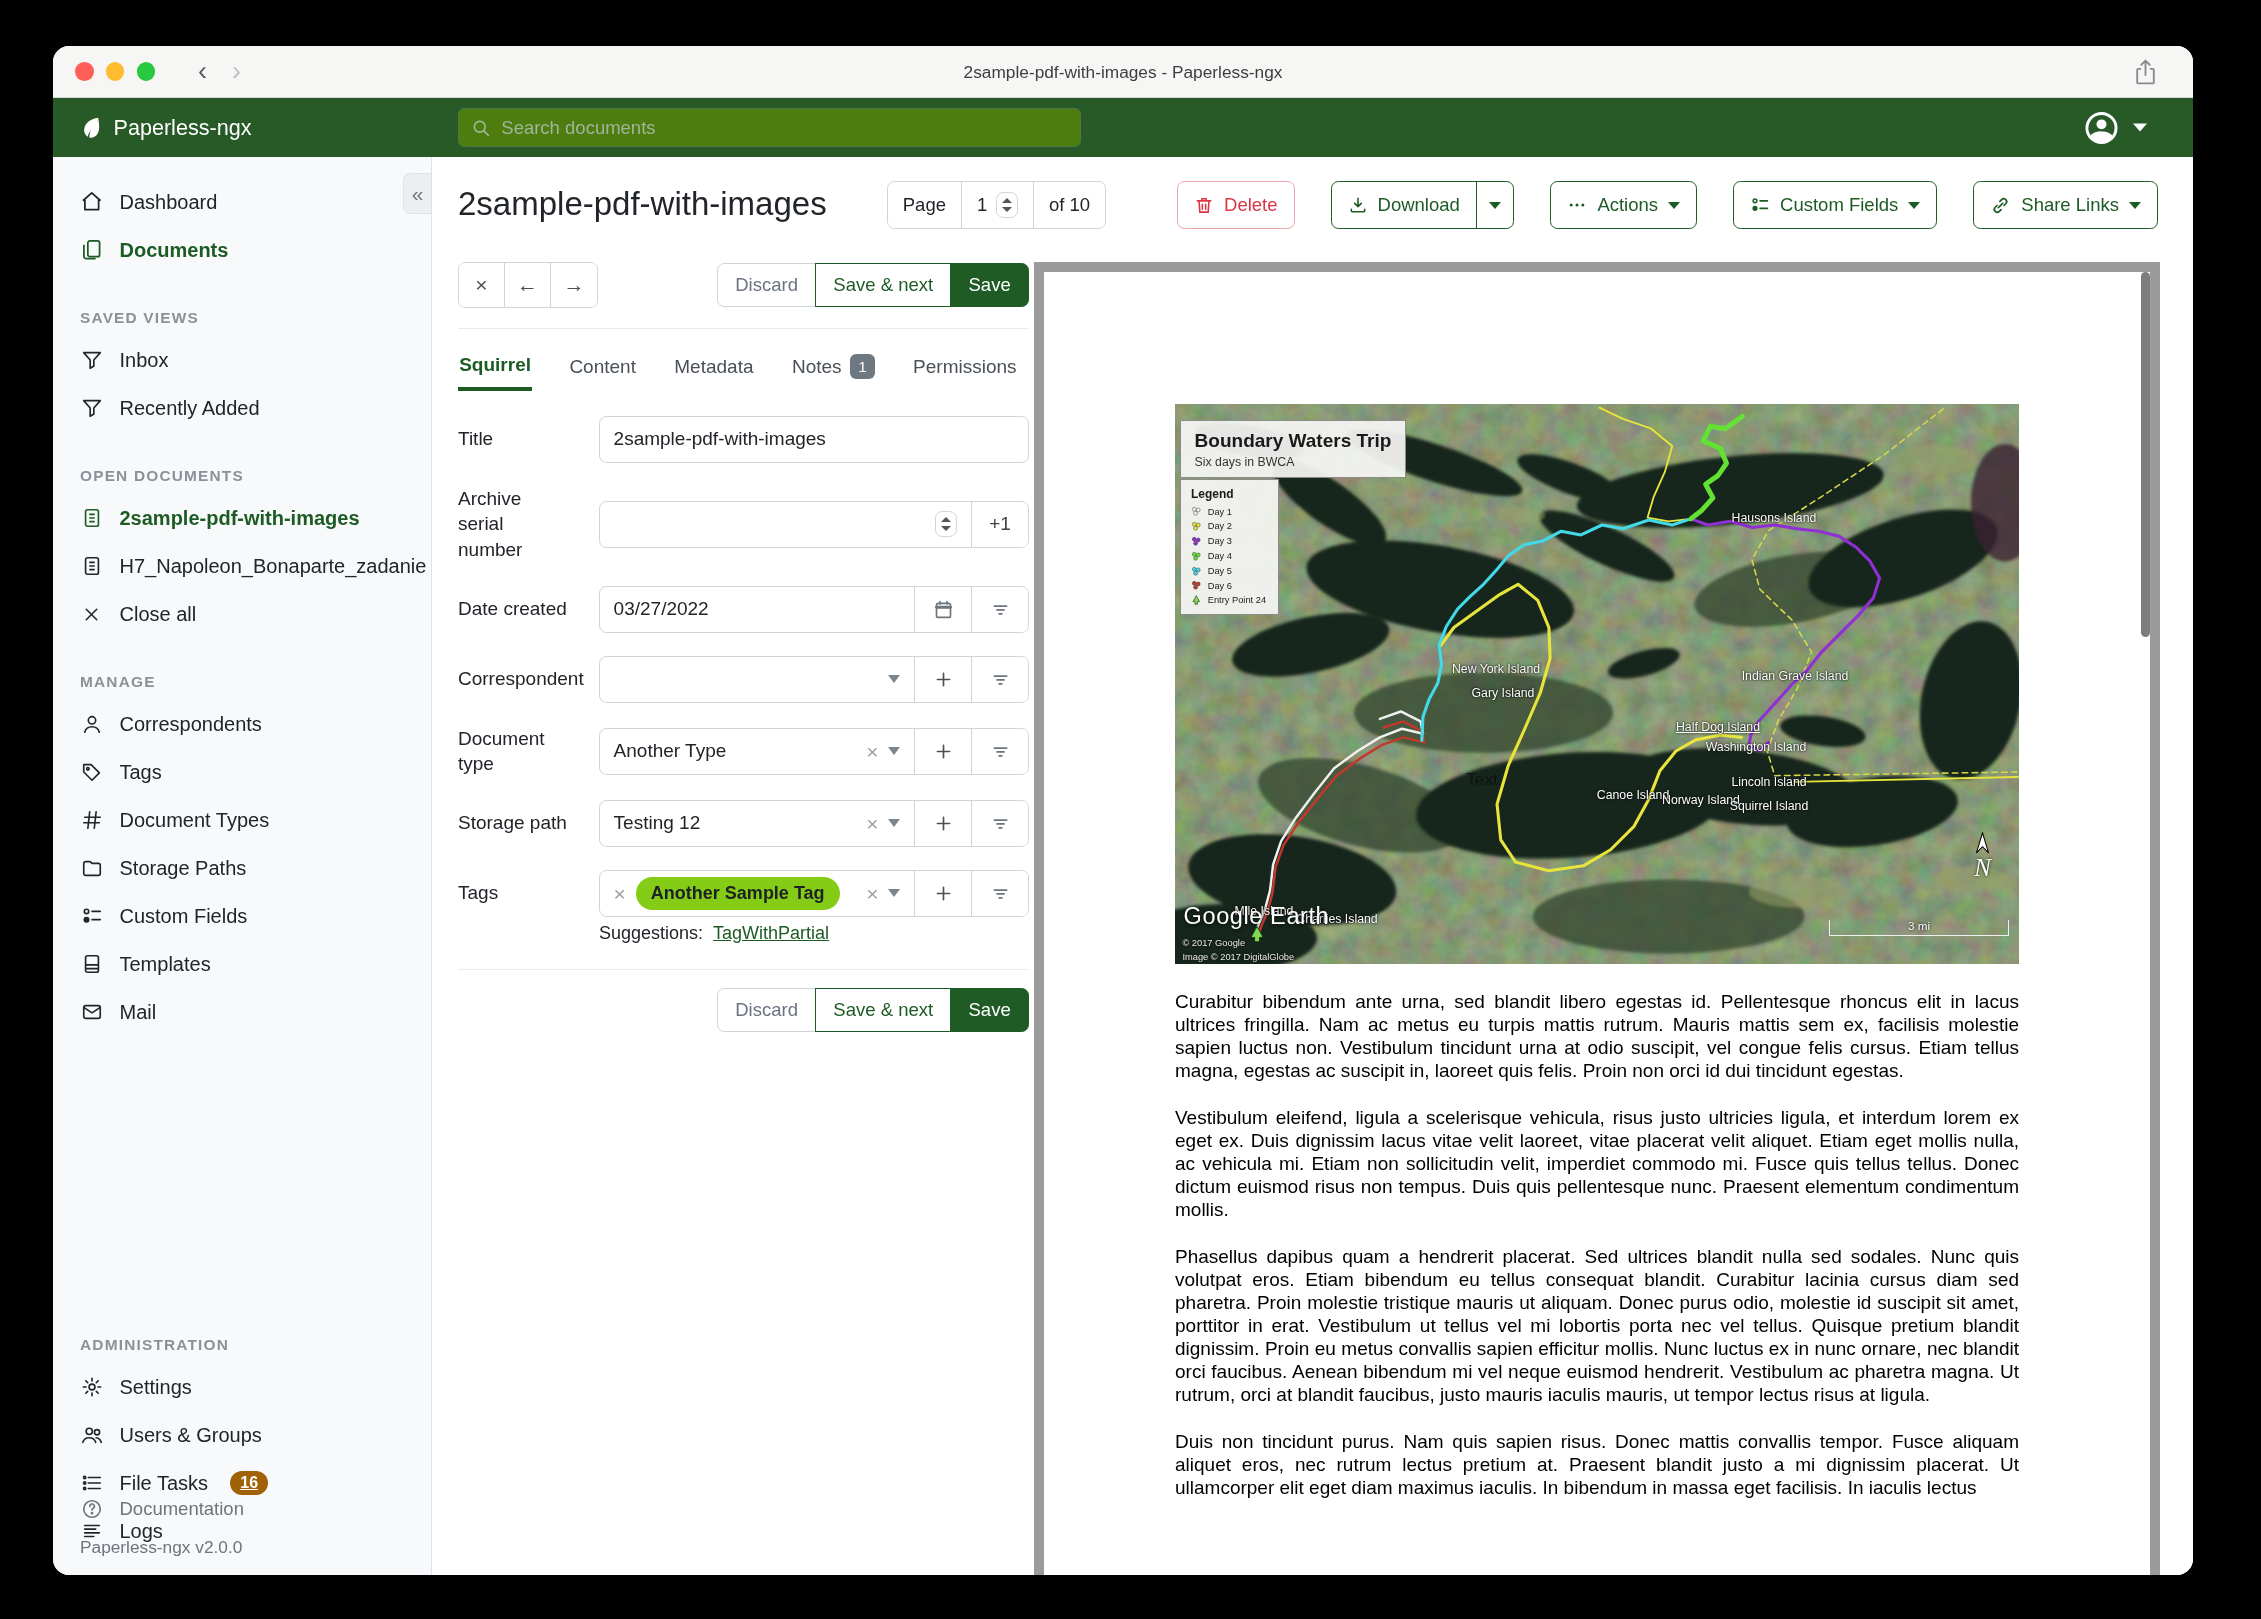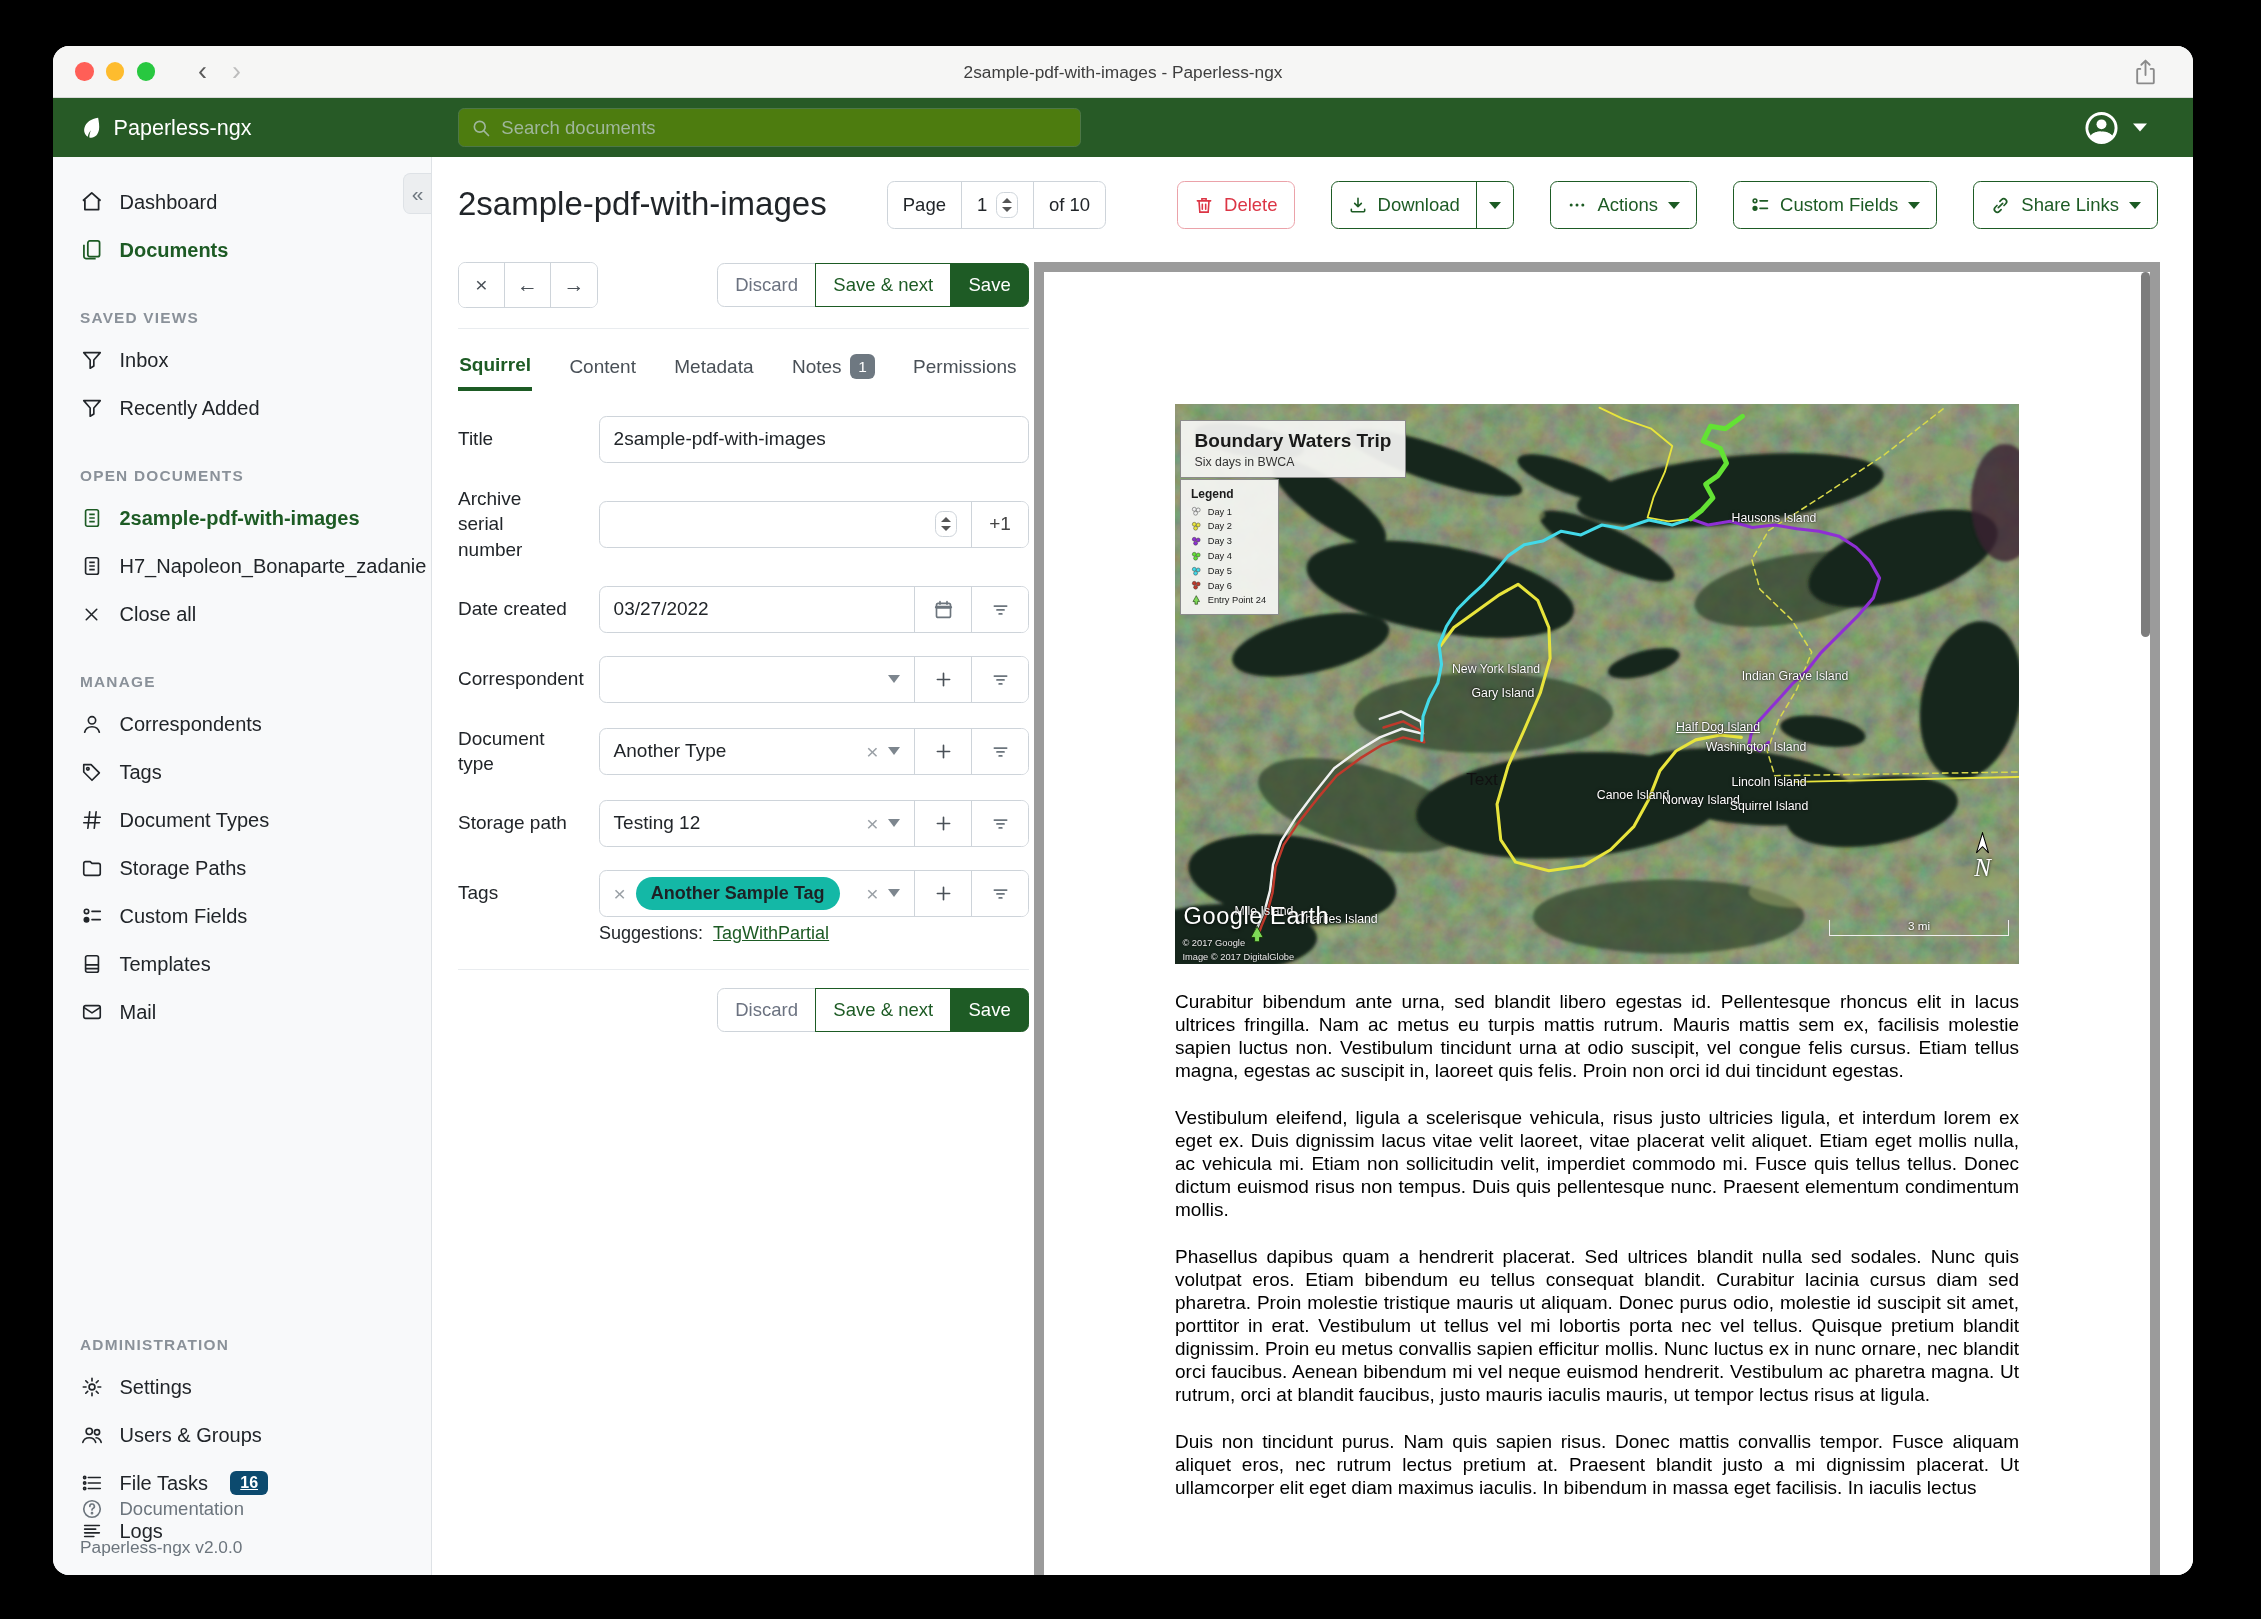--- a/index.html
+++ b/index.html
@@ -28,21 +28,21 @@
 
   
   .layout { display:flex; height:1418px; }
   .sidebar { width:379px; background:#f8f9fa; border-right:1.2px solid #dee2e6; position:relative; padding-top:21px; flex:none; }
   .collapse-btn { position:absolute; right:0; top:16px; width:28px; height:41px; background:#eceef0; border:1.2px solid #dee2e6; border-right:none; border-radius:7.4px 0 0 7.4px; color:#6c757d; font-size:21px; display:flex; align-items:center; justify-content:center; }
   .sitem { display:flex; align-items:center; gap:16px; height:48px; padding-left:27px; font-size:20px; color:#212529; }
   .sitem .ic { width:23.5px; height:23.5px; flex:none; display:flex; align-items:center; justify-content:center; color:#212529; }
   .sitem.active { color:#1d5b24; font-weight:700; }
   .sitem.active .ic { color:#1d5b24; }
   .shead { padding-left:27px; margin-top:25px; height:37px; display:flex; align-items:center; font-size:15.4px; font-weight:600; letter-spacing:1.2px; color:#8a9199; }
-  .badge-red { background:#0c4a6e; color:#fff; font-size:16px; font-weight:700; border-radius:6px; padding:3.1px 10px; margin-left:6.2px;text-decoration:underline; }
+  .badge-red { background:#a16207; color:#fff; font-size:16px; font-weight:700; border-radius:12px; padding:3.1px 10px; margin-left:6.2px;text-decoration:underline; }
   .sidebar-footer { position:absolute; left:0; bottom:17.3px; width:100%; }
   .sitem.muted { color:#6c757d; font-size:18.5px; }
   .sitem.muted .ic { color:#6c757d; }
   .version { padding-left:27px; margin-top:3.7px; font-size:17.3px; color:#6c757d; }
 
   .main { flex:1; position:relative; background:#fff; }
 
   
   .doc-title { position:absolute; left:26px; top:28px; font-size:33px; font-weight:500; color:#212529; }
   .top-toolbar { position:absolute; top:24px; right:35px; display:flex; gap:36px; align-items:center; }
@@ -78,21 +78,21 @@
   .form { margin-top:25px; }
   .frow { display:flex; align-items:center; margin-bottom:23px; }
   .flabel { width:141px; flex:none; font-size:19px; color:#212529; line-height:1.35; }
   .flabel.wrap { padding-right:44px; }
   .ig { flex:1; display:flex; border:1.2px solid #ced4da; border-radius:7.4px; background:#fff; height:47px; overflow:hidden; }
   .ig .val { flex:1; display:flex; align-items:center; padding:0 13.6px; font-size:19px; color:#212529; gap:10px; min-width:0; }
   .ig .val input { border:none; outline:none; font-size:19px; flex:1; min-width:0; font-family:inherit; color:#212529; background:transparent; }
   .ig .addon { width:57px; flex:none; border-left:1.2px solid #ced4da; display:flex; align-items:center; justify-content:center; color:#444; font-size:19px; background:#fff; }
   .clear-x { color:#9aa0a6; font-size:21px; line-height:1; }
   .sel-caret { width:0; height:0; border-left:6.8px solid transparent; border-right:6.8px solid transparent; border-top:8px solid #7d868e; }
-  .chip { background:#14b8a6; color:#1d2125; font-weight:700; font-size:18px; border-radius:617px; padding:6.2px 15px; white-space:nowrap; }
+  .chip { background:#84cc16; color:#1d2125; font-weight:700; font-size:18px; border-radius:617px; padding:6.2px 15px; white-space:nowrap; }
   .suggest { margin-left:141px; margin-top:1.2px; font-size:18px; color:#212529; display:flex; gap:10px; }
   .suggest a { color:#1d5b24; text-decoration:underline; }
 
   
   .preview { position:absolute; left:602px; top:105px; width:1126px; height:1313px; background:#fff; border:10px solid #9b9b9b; border-bottom:none; overflow:hidden; }
   .scroll-thumb { position:absolute; right:0; top:0; width:9.3px; height:365px; background:#7d7d7d; border-radius:5px; }
   .map { position:absolute; left:131px; top:132px; width:844px; height:560px; overflow:hidden; background:#47583a; }
   .map svg.terrain { position:absolute; inset:0; }
   .map-label { position:absolute; transform:translate(-50%,-50%); color:#fff; font-size:12.3px; white-space:nowrap; text-shadow:0 0 3.1px rgba(0,0,0,.95), 0 0 1.2px rgba(0,0,0,.9); }
   .map-label.dark { color:#111; font-size:17.3px; text-shadow:none; }

